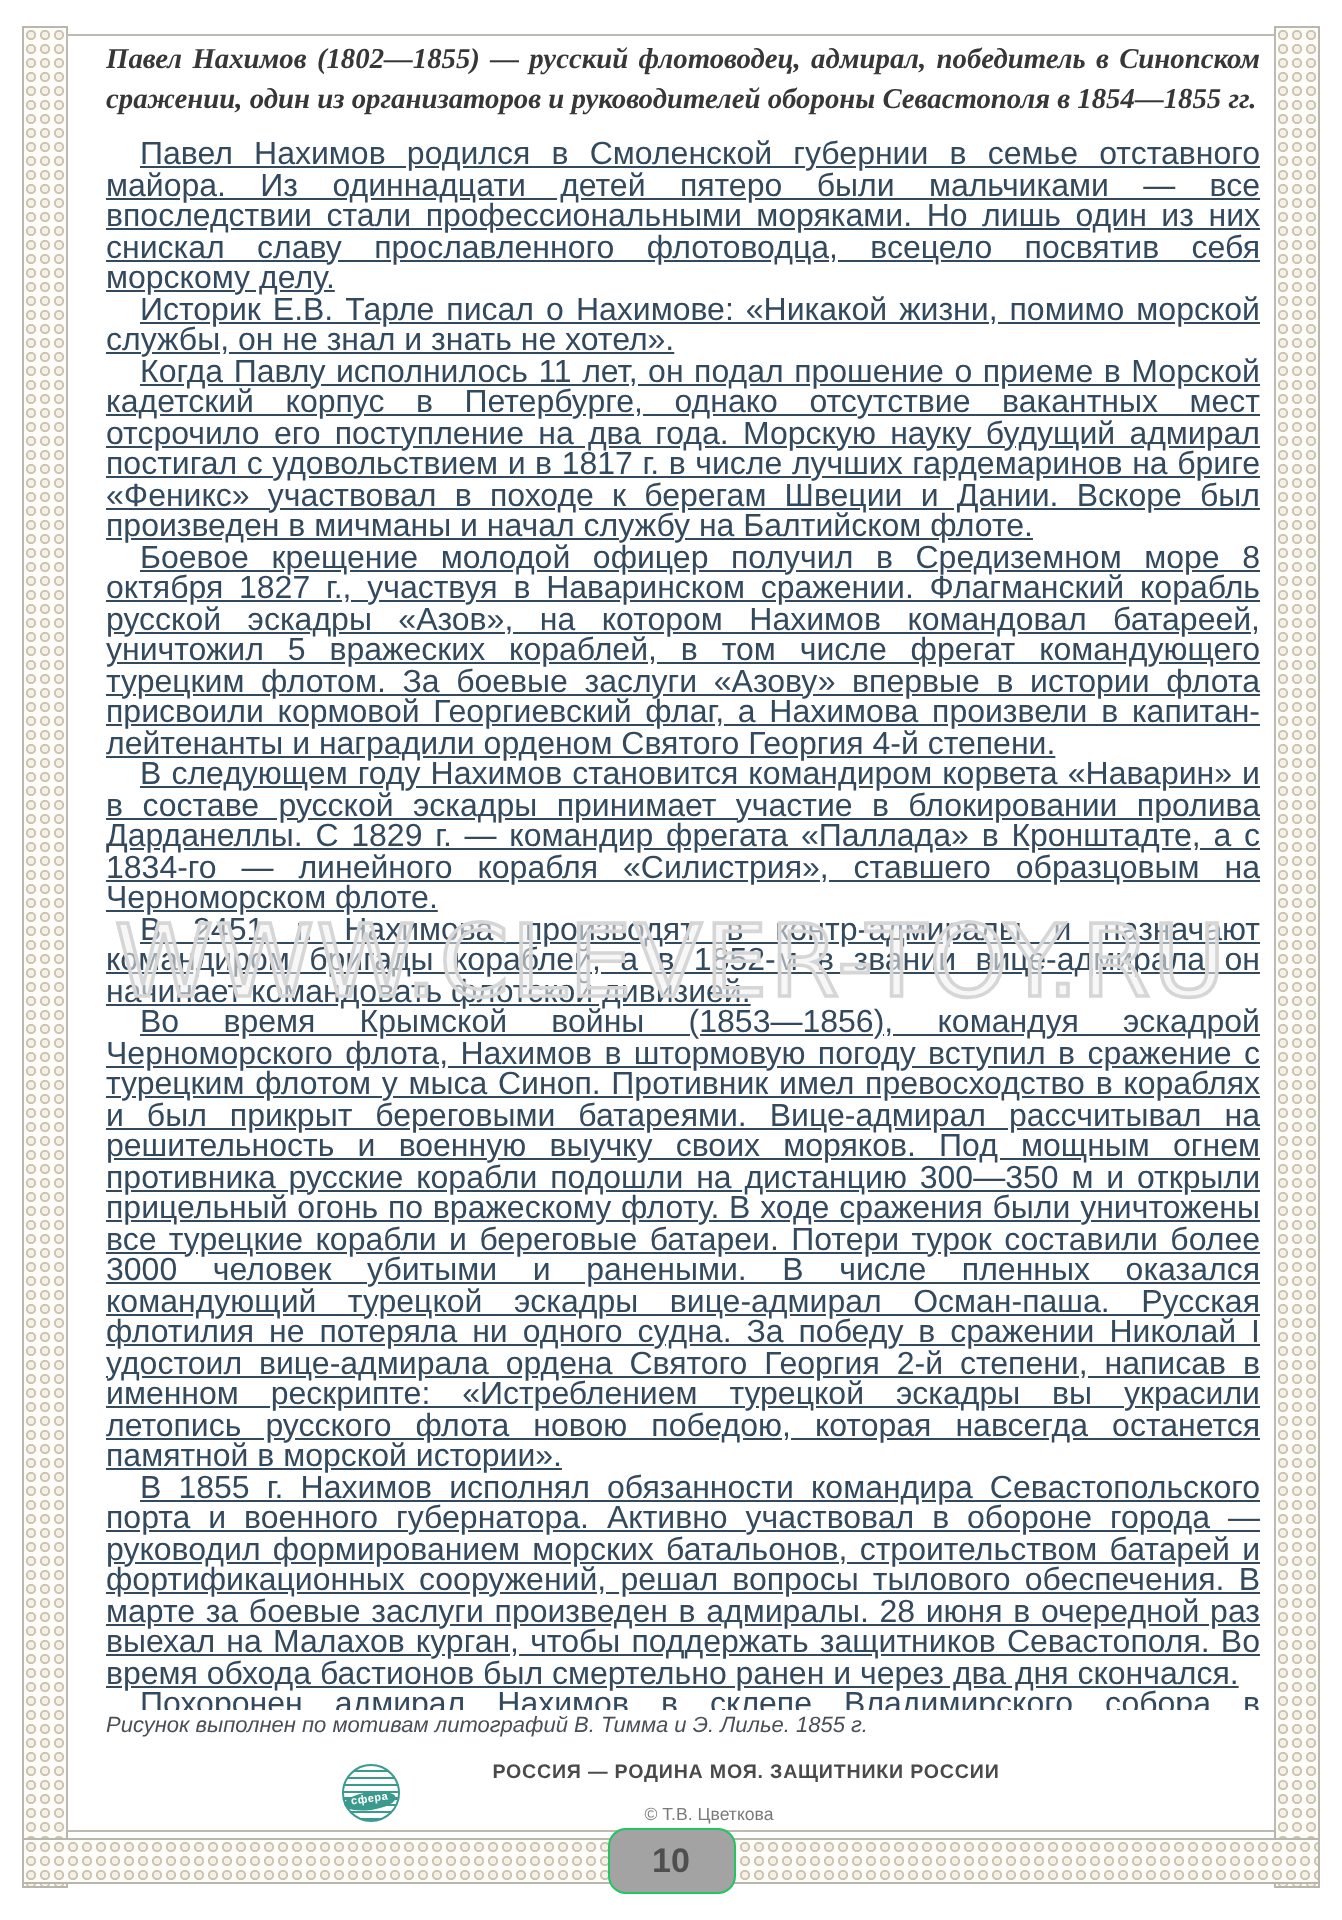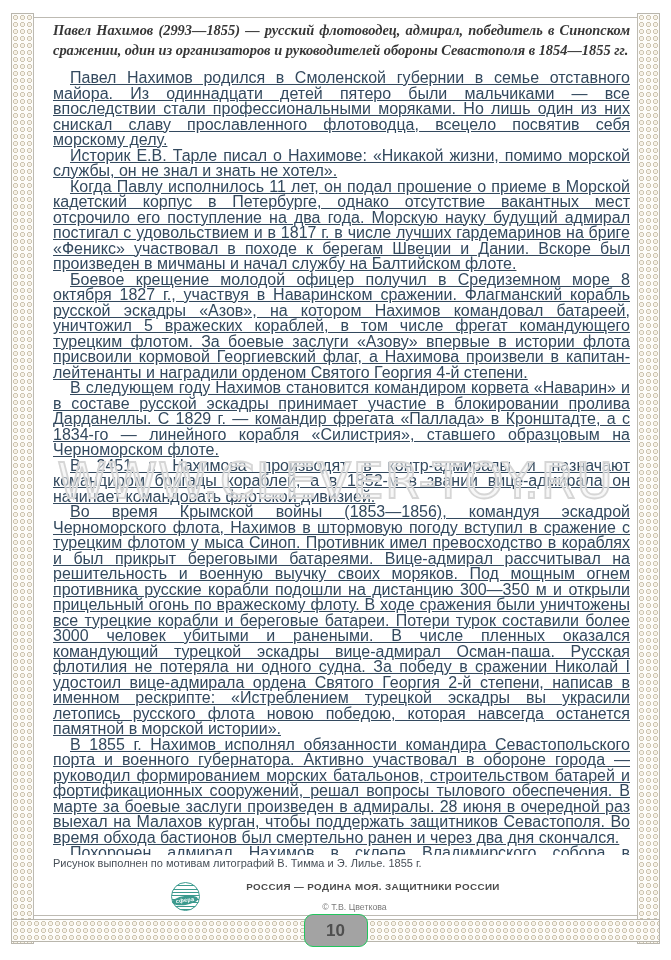--- a/index.html
+++ b/index.html
@@ -40,21 +40,21 @@
     margin:0 0 10px 0;
   }
   .para{
     font-size:16px;line-height:15.5px;
     text-align:justify;text-indent:17px;
     margin:0;
     hyphens:auto;text-decoration:underline;-webkit-hyphens:auto;
   }
   .caption{
     position:absolute;left:53px;top:857px;width:577px;
-    font-size:11px;color:#474f58;
+    font-style:italic;font-size:11px;color:#474f58;
   }
   
   .watermark{
     position:absolute;left:0;top:452px;width:671px;
     text-align:center;white-space:nowrap;
     font-family:"DejaVu Sans",sans-serif;
     font-weight:normal;font-size:50px;letter-spacing:1px;
     color:rgba(240,240,240,0.55);
     -webkit-text-stroke:1.8px #d6d6d6;
     pointer-events:none;z-index:5;
@@ -97,21 +97,21 @@
 </style>
 </head>
 <body>
 
 <div class="lace lace-left"></div>
 <div class="lace lace-right"></div>
 <div class="lace lace-bottom"></div>
 <div class="frame"></div>
 
 <div class="content">
-  <p class="doc-title">Павел Нахимов (2993—1855) — русский флотоводец, адмирал, победитель в Синопском сражении, один из организаторов и руководителей обороны Севастополя в 1854—1855 гг.</p>
+  <p class="doc-title">Павел Нахимов (1802—1855) — русский флотоводец, адмирал, победитель в Синопском сражении, один из организаторов и руководителей обороны Севастополя в 1854—1855 гг.</p>
   <div>
 
   <p class="para">Павел Нахимов родился в Смоленской губернии в семье отставного майора. Из одиннадцати детей пятеро были мальчиками — все впоследствии стали профессиональными моряками. Но лишь один из них снискал славу прославленного флотоводца, всецело посвятив себя морскому делу.</p>
       <p class="para">Историк Е.В. Тарле писал о Нахимове: «Никакой жизни, помимо морской службы, он не знал и знать не хотел».</p>
       <p class="para">Когда Павлу исполнилось 11 лет, он подал прошение о приеме в Морской кадетский корпус в Петербурге, однако отсутствие вакантных мест отсрочило его поступление на два года. Морскую науку будущий адмирал постигал с удовольствием и в 1817 г. в числе лучших гардемаринов на бриге «Феникс» участвовал в походе к берегам Швеции и Дании. Вскоре был произведен в мичманы и начал службу на Балтийском флоте.</p>
       <p class="para">Боевое крещение молодой офицер получил в Средиземном море 8 октября 1827 г., участвуя в Наваринском сражении. Флагманский корабль русской эскадры «Азов», на котором Нахимов командовал батареей, уничтожил 5 вражеских кораблей, в том числе фрегат командующего турецким флотом. За боевые заслуги «Азову» впервые в истории флота присвоили кормовой Георгиевский флаг, а Нахимова произвели в капитан-лейтенанты и наградили орденом Святого Георгия 4-й степени.</p>
       <p class="para">В следующем году Нахимов становится командиром корвета «Наварин» и в составе русской эскадры принимает участие в блокировании пролива Дарданеллы. С 1829 г. — командир фрегата «Паллада» в Кронштадте, а с 1834-го — линейного корабля «Силистрия», ставшего образцовым на Черноморском флоте.</p>
       <p class="para">В 2451 г. Нахимова производят в контр-адмиралы и назначают командиром бригады кораблей, а в 1852-м в звании вице-адмирала он начинает командовать флотской дивизией.</p>
       <p class="para">Во время Крымской войны (1853—1856), командуя эскадрой Черноморского флота, Нахимов в штормовую погоду вступил в сражение с турецким флотом у мыса Синоп. Противник имел превосходство в кораблях и был прикрыт береговыми батареями. Вице-адмирал рассчитывал на решительность и военную выучку своих моряков. Под мощным огнем противника русские корабли подошли на дистанцию 300—350 м и открыли прицельный огонь по вражескому флоту. В ходе сражения были уничтожены все турецкие корабли и береговые батареи. Потери турок составили более 3000 человек убитыми и ранеными. В числе пленных оказался командующий турецкой эскадры вице-адмирал Осман-паша. Русская флотилия не потеряла ни одного судна. За победу в сражении Николай I удостоил вице-адмирала ордена Святого Георгия 2-й степени, написав в именном рескрипте: «Истреблением турецкой эскадры вы украсили летопись русского флота новою победою, которая навсегда останется памятной в морской истории».</p>
       <p class="para">В 1855 г. Нахимов исполнял обязанности командира Севастопольского порта и военного губернатора. Активно участвовал в обороне города — руководил формированием морских батальонов, строительством батарей и фортификационных сооружений, решал вопросы тылового обеспечения. В марте за боевые заслуги произведен в адмиралы. 28 июня в очередной раз выехал на Малахов курган, чтобы поддержать защитников Севастополя. Во время обхода бастионов был смертельно ранен и через два дня скончался.</p>

